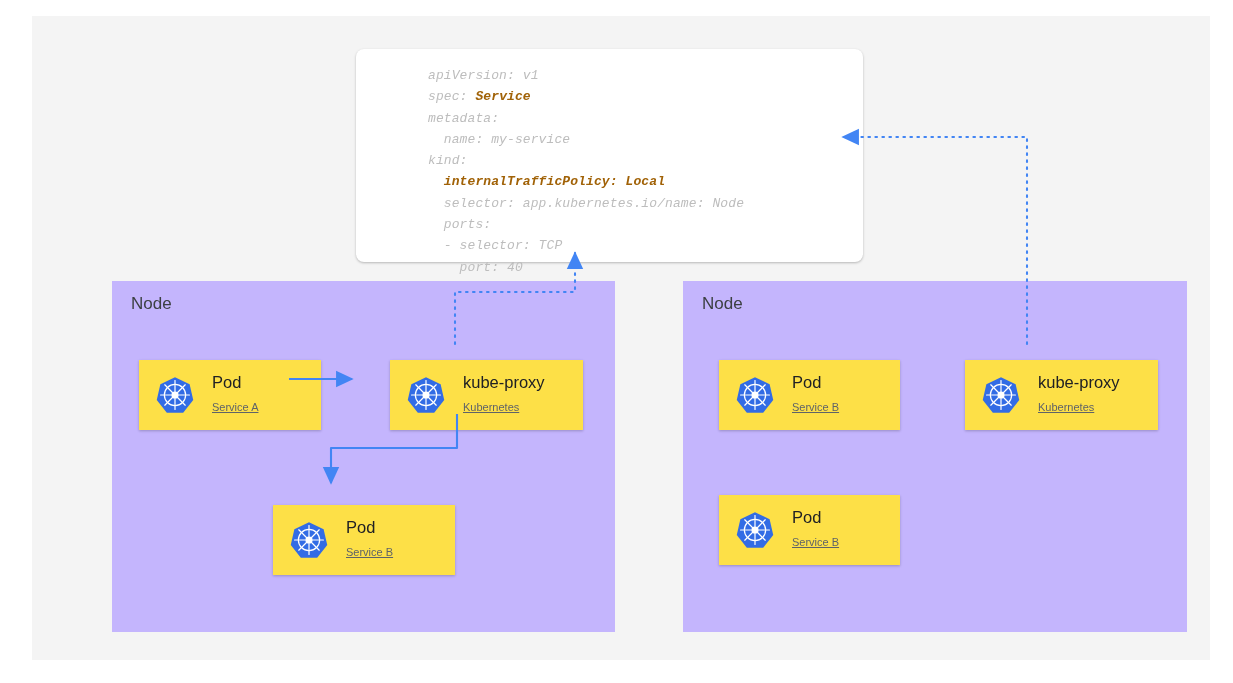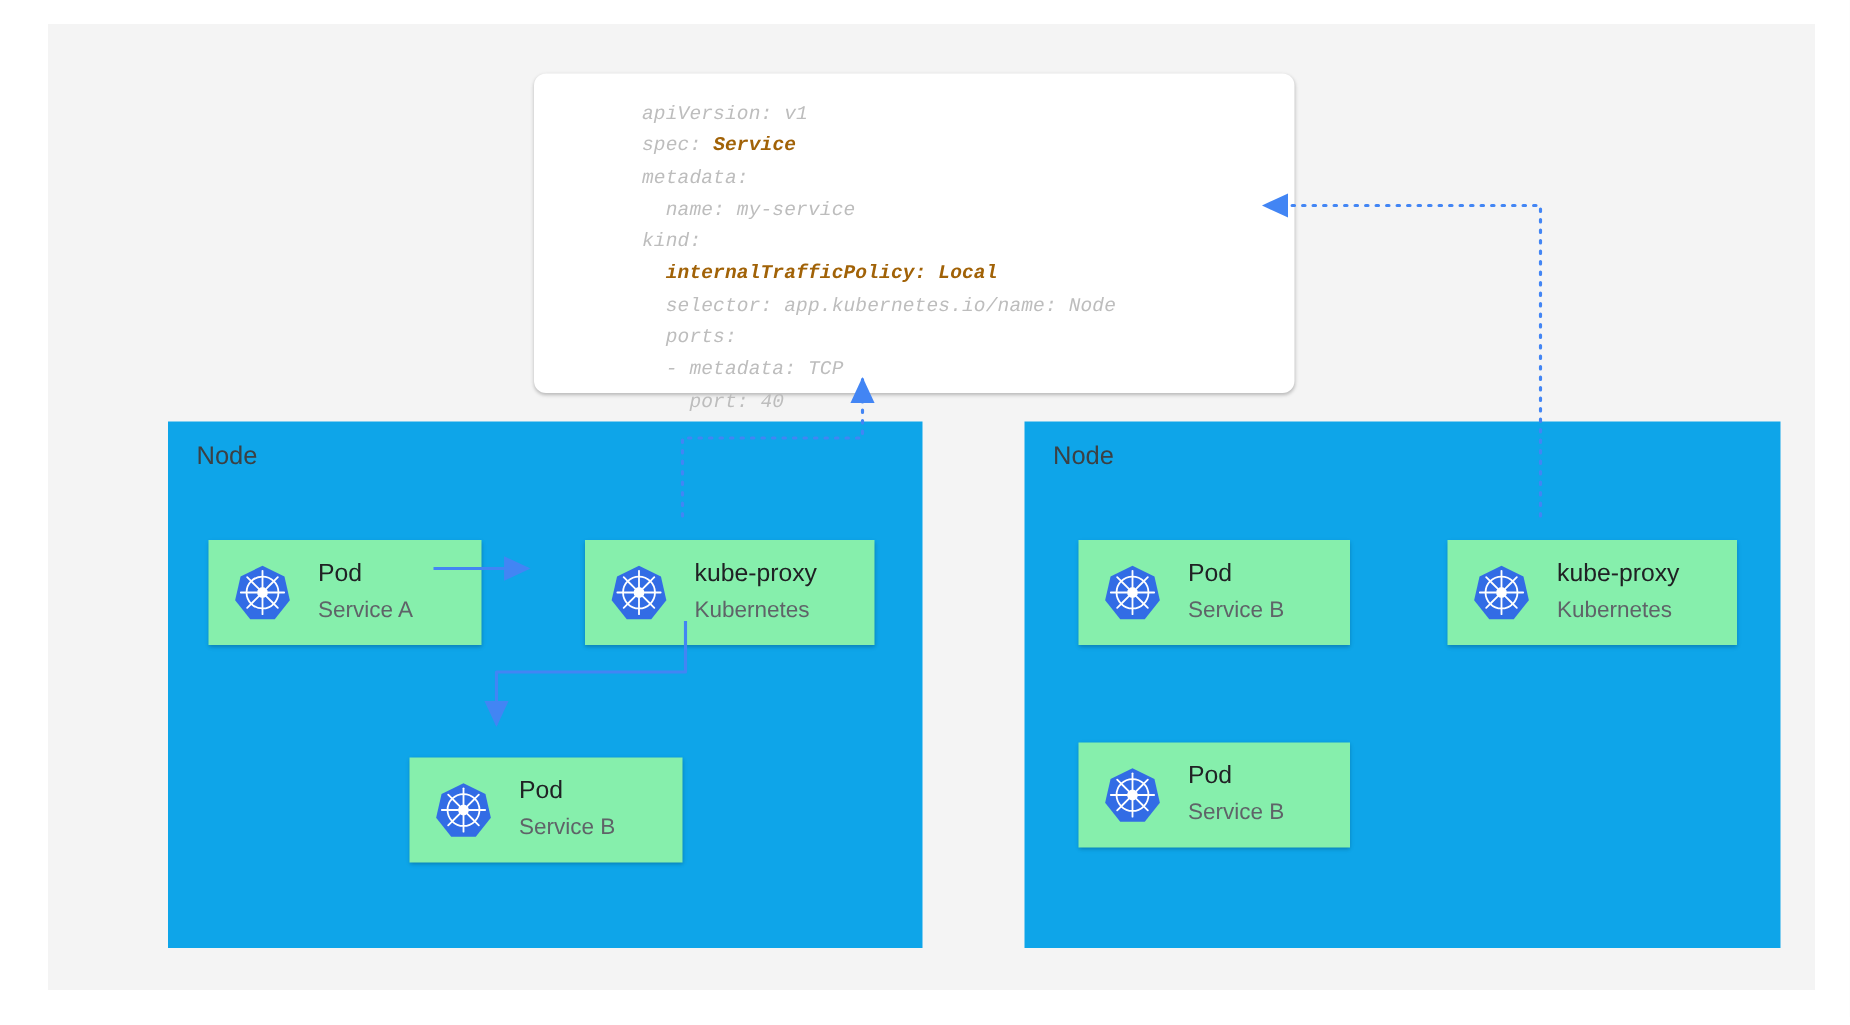--- a/index.html
+++ b/index.html
@@ -16,38 +16,38 @@
   }
   #yaml-code{
     position:absolute;left:72px;top:16px;
     font-family:"Liberation Mono","DejaVu Sans Mono",monospace;
     font-size:13px;line-height:21.3px;color:#bdbdbd;font-style:italic;
     white-space:pre;letter-spacing:.1px;
   }
   #yaml-code b{font-weight:bold;color:#a16207;font-style:italic;}
 
   
-  .node-panel{position:absolute;background:#0ea5e9;}
+  .node-panel{position:absolute;background:#c4b5fd;}
   #node-left{left:80px;top:265px;width:503px;height:351px;}
   #node-right{left:651px;top:265px;width:504px;height:351px;}
   .node-label{
     position:absolute;left:19px;top:13px;
     font-size:17px;color:#3c4043;font-family:"Liberation Sans",sans-serif;
   }
 
   
   .card{
-    position:absolute;background:#86efac;
+    position:absolute;background:#fde047;
     box-shadow:0 1px 3px rgba(0,0,0,.15),0 1px 2px rgba(0,0,0,.09);
     display:flex;align-items:center;box-sizing:border-box;
   }
   .card .k8s-logo{width:38px;height:38px;margin-left:17px;flex:0 0 auto;}
   .card .labels{margin-left:18px;display:flex;flex-direction:column;justify-content:center;}
   .card .title{font-size:16.5px;color:#202124;line-height:21px;}
-  .card .subtitle{font-size:15px;color:#5f6368;line-height:22px;margin-top:3px;}
+  .card .subtitle{font-size:11px;color:#5f6368;line-height:22px;margin-top:3px;text-decoration:underline;}
 
   #pod-a{left:107px;top:344px;width:182px;height:70px;}
   #kube-proxy-left{left:358px;top:344px;width:193px;height:70px;}
   #pod-b-left{left:241px;top:489px;width:182px;height:70px;}
   #pod-b-right-1{left:687px;top:344px;width:181px;height:70px;}
   #pod-b-right-2{left:687px;top:479px;width:181px;height:70px;}
   #kube-proxy-right{left:933px;top:344px;width:193px;height:70px;}
 
   
   #connectors{position:absolute;left:0;top:0;width:1233px;height:683px;pointer-events:none;}
@@ -59,21 +59,21 @@
 
   <div id="yaml-card">
     <div id="yaml-code"><span>apiVersion: v1</span>
 <span>spec: </span><b>Service</b>
 <span>metadata:</span>
 <span>  name: my-service</span>
 <span>kind:</span>
 <b>  internalTrafficPolicy: Local</b>
 <span>  selector: app.kubernetes.io/name: Node</span>
 <span>  ports:</span>
-<span>  - metadata: TCP</span>
+<span>  - selector: TCP</span>
 <span>    port: 40</span>
 <span>    targetPort: 9376</span></div>
   </div>
 
   <div class="node-panel" id="node-left">
     <div class="node-label">Node</div>
   </div>
 
   <div class="node-panel" id="node-right">
     <div class="node-label">Node</div>

